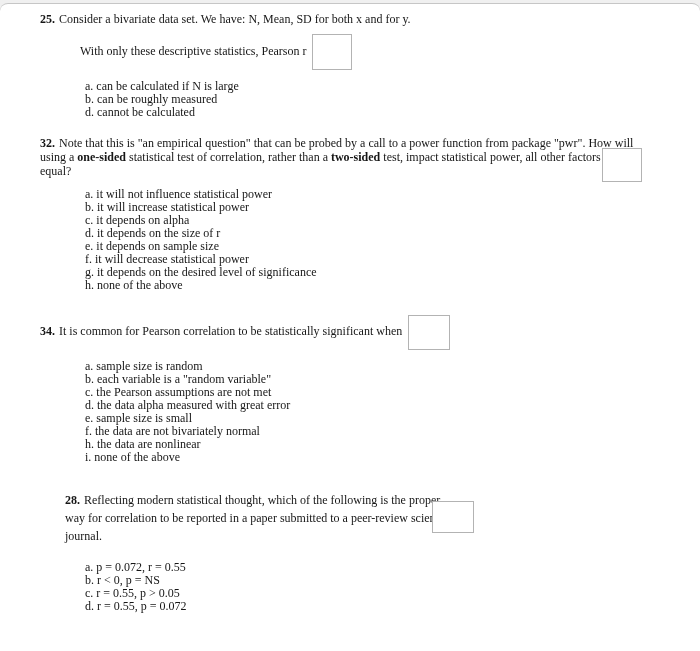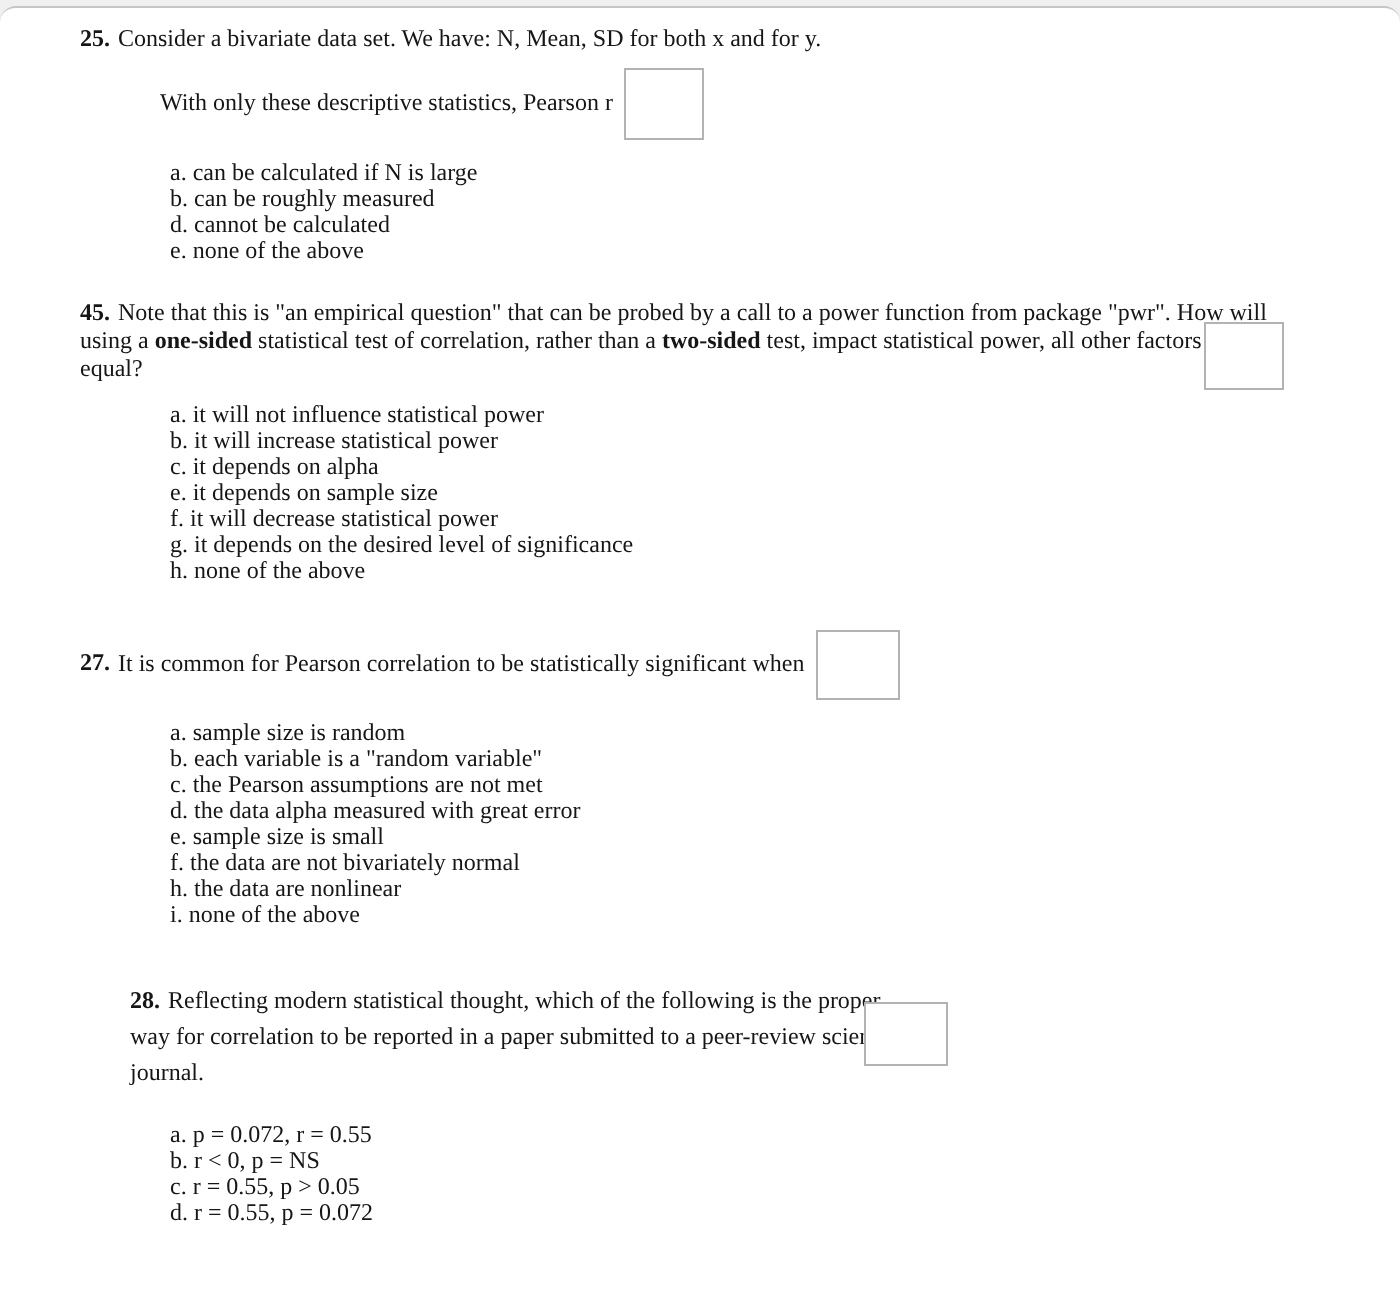--- a/index.html
+++ b/index.html
@@ -76,43 +76,43 @@
       <div class="qtext">
         <span class="qnum">25.</span><span>Consider a bivariate data set. We have: N, Mean, SD for both x and for y.</span>
       </div>
       <div class="subline">
         <span>With only these descriptive statistics, Pearson r</span><span class="answer-box"></span>
       </div>
       <div class="options">
         <div class="option">a. can be calculated if N is large</div>
         <div class="option">b. can be roughly measured</div>
         <div class="option">d. cannot be calculated</div>
-        <div class="option">e. none of the above</div>
       </div>
     </div>
 
     <div class="q q26">
       <div class="qtext">
-        <span class="qnum">45.</span><span>Note that this is "an empirical question" that can be probed by a call to a power function from package "pwr".  How will using a </span><span class="bold">one-sided</span><span> statistical test of correlation, rather than a </span><span class="bold">two-sided</span><span> test, impact statistical power, all other factors being equal?</span>
+        <span class="qnum">32.</span><span>Note that this is "an empirical question" that can be probed by a call to a power function from package "pwr".  How will using a </span><span class="bold">one-sided</span><span> statistical test of correlation, rather than a </span><span class="bold">two-sided</span><span> test, impact statistical power, all other factors being equal?</span>
       </div>
       <span class="answer-box abs"></span>
       <div class="options">
         <div class="option">a. it will not influence statistical power</div>
         <div class="option">b. it will increase statistical power</div>
         <div class="option">c. it depends on alpha</div>
+        <div class="option">d. it depends on the size of r</div>
         <div class="option">e. it depends on sample size</div>
         <div class="option">f. it will decrease statistical power</div>
         <div class="option">g. it depends on the desired level of significance</div>
         <div class="option">h. none of the above</div>
       </div>
     </div>
 
     <div class="q q27">
       <div class="qtext">
-        <span class="qnum">27.</span><span>It is common for Pearson correlation to be statistically significant when</span><span class="answer-box"></span>
+        <span class="qnum">34.</span><span>It is common for Pearson correlation to be statistically significant when</span><span class="answer-box"></span>
       </div>
       <div class="options">
         <div class="option">a. sample size is random</div>
         <div class="option">b. each variable is a "random variable"</div>
         <div class="option">c. the Pearson assumptions are not met</div>
         <div class="option">d. the data alpha measured with great error</div>
         <div class="option">e. sample size is small</div>
         <div class="option">f. the data are not bivariately normal</div>
         <div class="option">h. the data are nonlinear</div>
         <div class="option">i. none of the above</div>

